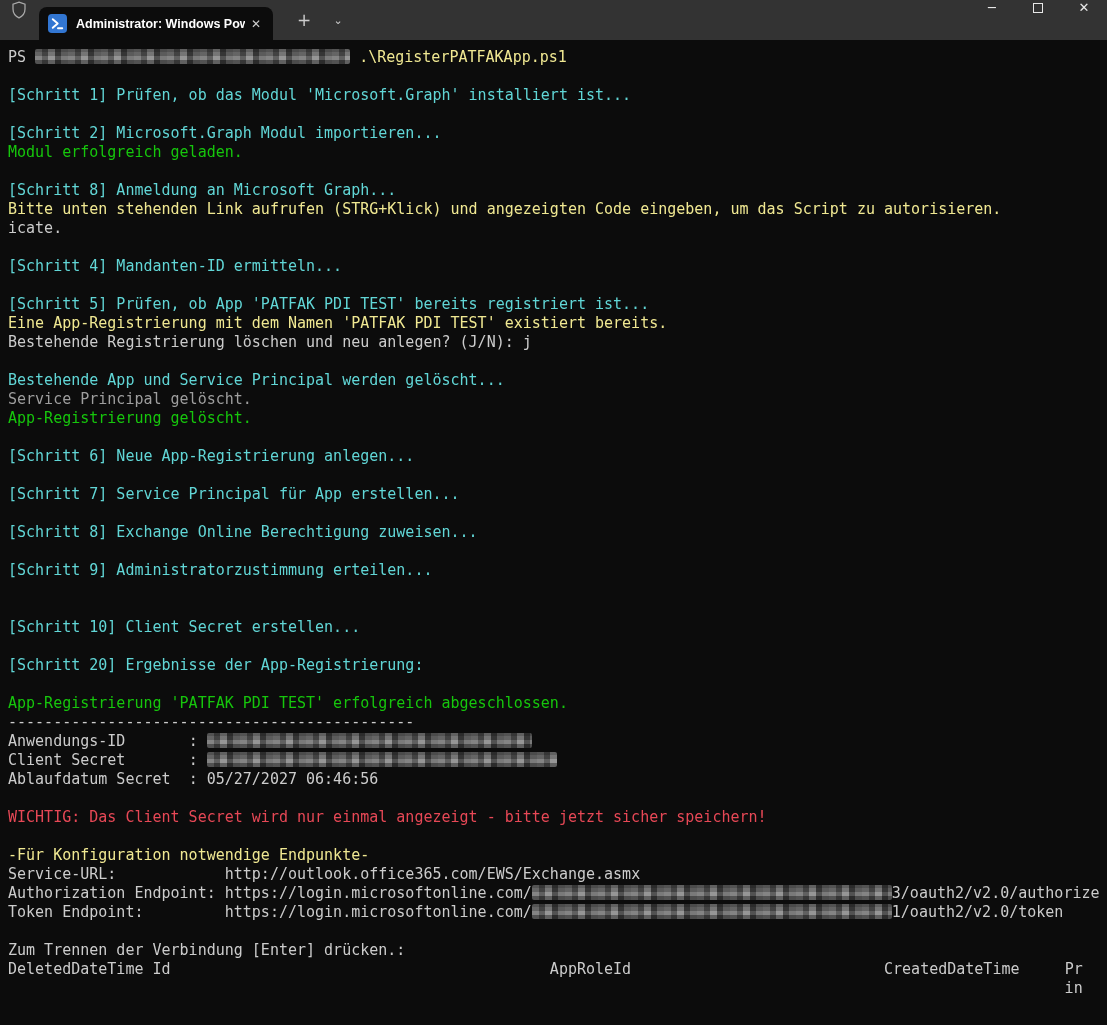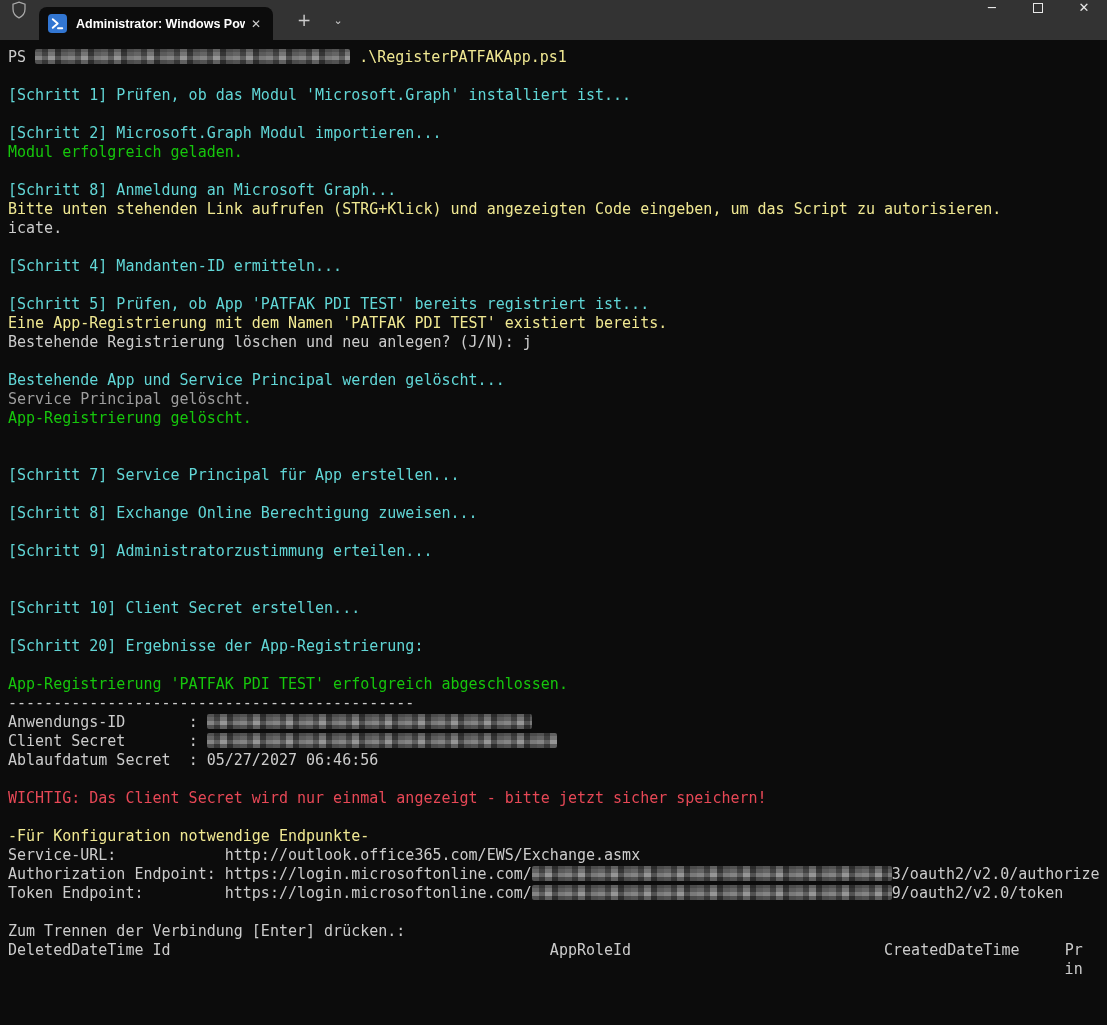--- a/index.html
+++ b/index.html
@@ -121,20 +121,21 @@
     <div class="line"><span class="c-cyan">[Schritt 4] Mandanten-ID ermitteln...</span></div>
     <div class="line"> </div>
     <div class="line"><span class="c-cyan">[Schritt 5] Prüfen, ob App 'PATFAK PDI TEST' bereits registriert ist...</span></div>
     <div class="line"><span class="c-yellow">Eine App-Registrierung mit dem Namen 'PATFAK PDI TEST' existiert bereits.</span></div>
     <div class="line"><span class="c-default">Bestehende Registrierung löschen und neu anlegen? (J/N): j</span></div>
     <div class="line"> </div>
     <div class="line"><span class="c-cyan">Bestehende App und Service Principal werden gelöscht...</span></div>
     <div class="line"><span class="c-dim">Service Principal gelöscht.</span></div>
     <div class="line"><span class="c-green">App-Registrierung gelöscht.</span></div>
     <div class="line"> </div>
+    <div class="line"><span class="c-cyan">[Schritt 6] Neue App-Registrierung anlegen...</span></div>
     <div class="line"> </div>
     <div class="line"><span class="c-cyan">[Schritt 7] Service Principal für App erstellen...</span></div>
     <div class="line"> </div>
     <div class="line"><span class="c-cyan">[Schritt 8] Exchange Online Berechtigung zuweisen...</span></div>
     <div class="line"> </div>
     <div class="line"><span class="c-cyan">[Schritt 9] Administratorzustimmung erteilen...</span></div>
     <div class="line"> </div>
     <div class="line"> </div>
     <div class="line"><span class="c-cyan">[Schritt 10] Client Secret erstellen...</span></div>
     <div class="line"> </div>
@@ -144,18 +145,18 @@
     <div class="line"><span class="c-default">---------------------------------------------</span></div>
     <div class="line"><span class="c-default">Anwendungs-ID</span><span>       </span><span class="c-default">: </span><span class="redact" style="width: 325px;"></span></div>
     <div class="line"><span class="c-default">Client Secret</span><span>       </span><span class="c-default">: </span><span class="redact" style="width: 350px;"></span></div>
     <div class="line"><span class="c-default">Ablaufdatum Secret</span><span>  </span><span class="c-default">: 05/27/2027 06:46:56</span></div>
     <div class="line"> </div>
     <div class="line"><span class="c-red">WICHTIG: Das Client Secret wird nur einmal angezeigt - bitte jetzt sicher speichern!</span></div>
     <div class="line"> </div>
     <div class="line"><span class="c-yellow">-Für Konfiguration notwendige Endpunkte-</span></div>
     <div class="line"><span class="c-default">Service-URL:</span><span>            </span><span class="c-default">http://outlook.office365.com/EWS/Exchange.asmx</span></div>
     <div class="line"><span class="c-default">Authorization Endpoint: https://login.microsoftonline.com/</span><span class="redact" style="width: 360px;"></span><span class="c-default">3/oauth2/v2.0/authorize</span></div>
-    <div class="line"><span class="c-default">Token Endpoint:</span><span>         </span><span class="c-default">https://login.microsoftonline.com/</span><span class="redact" style="width: 360px;"></span><span class="c-default">9/oauth2/v2.0/token</span></div>
+    <div class="line"><span class="c-default">Token Endpoint:</span><span>         </span><span class="c-default">https://login.microsoftonline.com/</span><span class="redact" style="width: 360px;"></span><span class="c-default">1/oauth2/v2.0/token</span></div>
     <div class="line"> </div>
     <div class="line"><span class="c-default">Zum Trennen der Verbindung [Enter] drücken.:</span></div>
     <div class="line"><span class="c-default">DeletedDateTime Id</span><span>                                          </span><span class="c-default">AppRoleId</span><span>                            </span><span class="c-default">CreatedDateTime</span><span>     </span><span class="c-default">Pr</span></div>
     <div class="line"><span>                                                                                                                     </span><span class="c-default">in</span></div>
   </div>
 
 </body></html>

